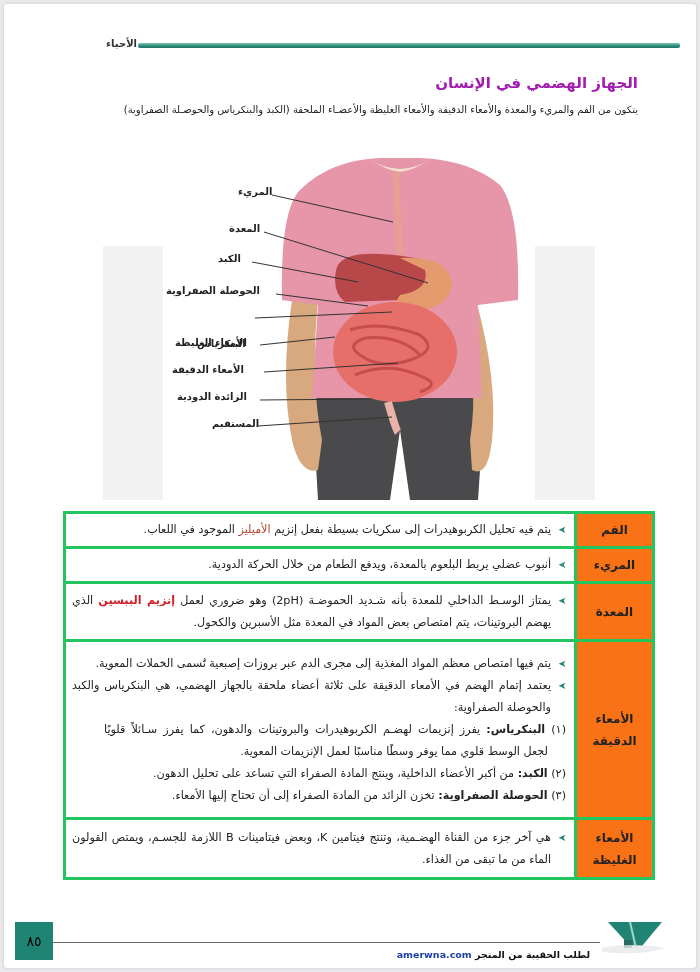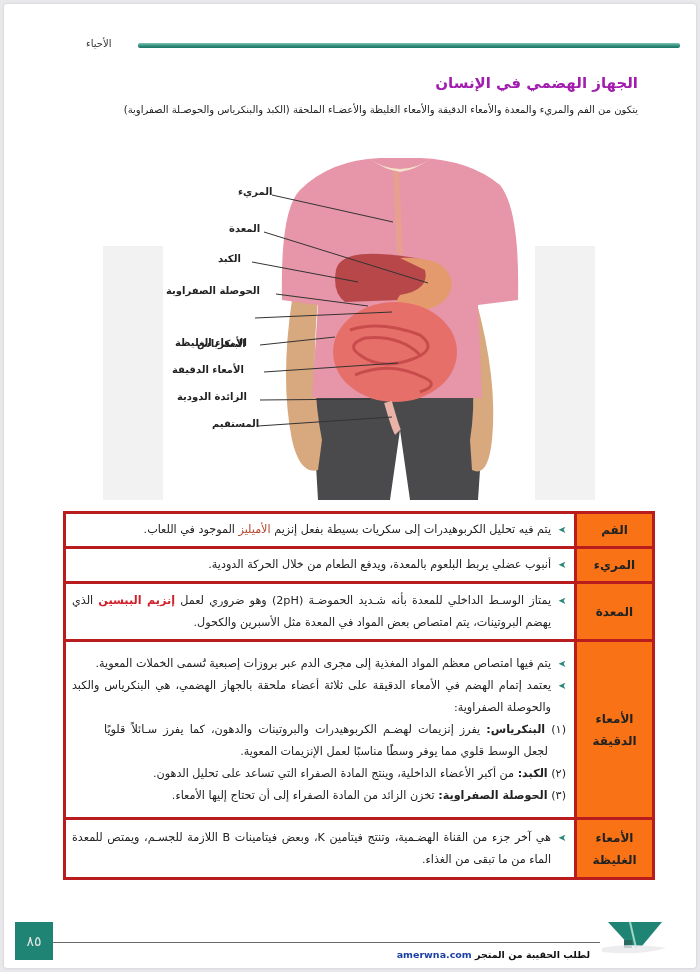--- a/index.html
+++ b/index.html
@@ -5,21 +5,21 @@
   * { box-sizing: border-box; margin: 0; padding: 0; }
   html, body { width: 700px; height: 972px; background: #e9e9ec; overflow: hidden; }
   body { font-family: "DejaVu Sans", sans-serif; }
   .page {
     position: absolute; left: 4px; top: 4px; width: 692px; height: 964px;
     background: #ffffff; border-radius: 3px;
     box-shadow: 0 0 3px rgba(0,0,0,0.15);
   }
   
   .hdr-label {
-    position: absolute; left: 86px; top: 38px; font-size: 10px; font-weight: normal; color: #333;
+    position: absolute; left: 106px; top: 38px; font-size: 10px; font-weight: bold; color: #333;
     direction: rtl;
   }
   .hdr-bar {
     position: absolute; left: 138px; top: 43px; width: 542px; height: 5px;
     background: linear-gradient(#7fc5b6, #2d8a78 60%, #1f7465);
     border-radius: 2px;
   }
   
   .title {
     position: absolute; right: 62px; top: 74px; font-size: 15px; color: #a21caf; font-weight: bold;
@@ -38,39 +38,39 @@
   }
   .figure { position: absolute; left: 0; top: 0; width: 700px; height: 510px; }
   .dlabel {
     position: absolute; font-size: 10px; font-weight: bold; color: #222; direction: rtl; white-space: nowrap;
   }
   
   .tbl {
     position: absolute; left: 63px; top: 511px; width: 592px;
     border: 3px solid #2a8877; border-collapse: collapse; direction: rtl;
   }
-  .tbl td { border: 3px solid #b91c1c; vertical-align: middle; }
+  .tbl td { border: 3px solid #22c55e; vertical-align: middle; }
   .tbl td.head {
     width: 78px; background: #f97316; text-align: center; font-weight: bold; font-size: 12px; color: #222;
     padding: 4px 2px; line-height: 22px;
   }
   .tbl td.body { background: #ffffff; padding: 4px 8px 4px 6px; font-size: 11.2px; color: #222; line-height: 22px; }
   .bul { display: block; padding-right: 15px; position: relative; text-align: justify; }
   .bul::before {
     content: "➤"; position: absolute; right: 0; top: 0; color: #2a8877; font-size: 10px;
     transform: scaleX(-1); display: inline-block;
   }
   .sub { display: block; padding-right: 18px; text-indent: -18px; text-align: justify; margin-left: 32px; }
   .hl-brown { color: #b5462a; }
   .hl-red { color: #d0202a; font-weight: bold; }
   b { font-weight: bold; }
   
   .pg-box {
     position: absolute; left: 15px; top: 922px; width: 38px; height: 38px; background: #1f8473;
-    color: #e5e5e5; font-size: 14px; display: flex; align-items: center; justify-content: center;
+    color: #000000; font-size: 14px; display: flex; align-items: center; justify-content: center;
   }
   .ft-line { position: absolute; left: 53px; top: 942px; width: 547px; height: 1px; background: #6a6a6a; }
   .ft-top { position: absolute; right: 110px; top: 919px; font-size: 9.5px; color: #111; direction: rtl; font-weight: bold; margin-top: 30px; }
   .ft-top .url { color: #1c3fa5; }
   .ft-bottom { position: absolute; left: 80px; top: 946px; font-size: 9.5px; color: #111; direction: rtl; font-weight: bold; margin-top: 48px; }
   .logo { position: absolute; left: 600px; top: 918px; width: 70px; height: 40px; }
 </style>
 </head>
 <body>
 
@@ -157,21 +157,21 @@
       <span class="bul">يتم فيها امتصاص معظم المواد المغذية إلى مجرى الدم عبر بروزات إصبعية تُسمى الخملات المعوية.</span>
       <span class="bul">يعتمد إتمام الهضم في الأمعاء الدقيقة على ثلاثة أعضاء ملحقة بالجهاز الهضمي، هي البنكرياس والكبد والحوصلة الصفراوية:</span>
       <span class="sub"><span>(١)</span> <b>البنكرياس:</b><span> يفرز إنزيمات لهضـم الكربوهيدرات والبروتينات والدهون، كما يفرز سـائلاً قلويًا لجعل الوسط قلوي مما يوفر وسطًا مناسبًا لعمل الإنزيمات المعوية.</span></span>
       <span class="sub"><span>(٢)</span> <b>الكبد:</b><span> من أكبر الأعضاء الداخلية، وينتج المادة الصفراء التي تساعد على تحليل الدهون.</span></span>
       <span class="sub"><span>(٣)</span> <b>الحوصلة الصفراوية:</b><span> تخزن الزائد من المادة الصفراء إلى أن تحتاج إليها الأمعاء.</span></span>
     </td>
   </tr>
   <tr style="height:60px;">
     <td class="head">الأمعاء الغليظة</td>
     <td class="body">
-      <span class="bul">هي آخر جزء من القناة الهضـمية، وتنتج فيتامين K، وبعض فيتامينات B اللازمة للجسـم، ويمتص للمعدة الماء من ما تبقى من الغذاء.</span>
+      <span class="bul">هي آخر جزء من القناة الهضـمية، وتنتج فيتامين K، وبعض فيتامينات B اللازمة للجسـم، ويمتص القولون الماء من ما تبقى من الغذاء.</span>
     </td>
   </tr>
 </tbody>
   </table>
 
 <div class="pg-box">٨٥</div>
 <div class="ft-line"></div>
 <div class="ft-top"><span>لطلب الحقيبة من المتجر</span> <span class="url">amerwna.com</span></div>
 <div class="ft-bottom">لا نبيح من يقوم بتصوير أو نشر أي جزء من الملزمة</div>
 <svg class="logo" viewBox="0 0 70 40">

